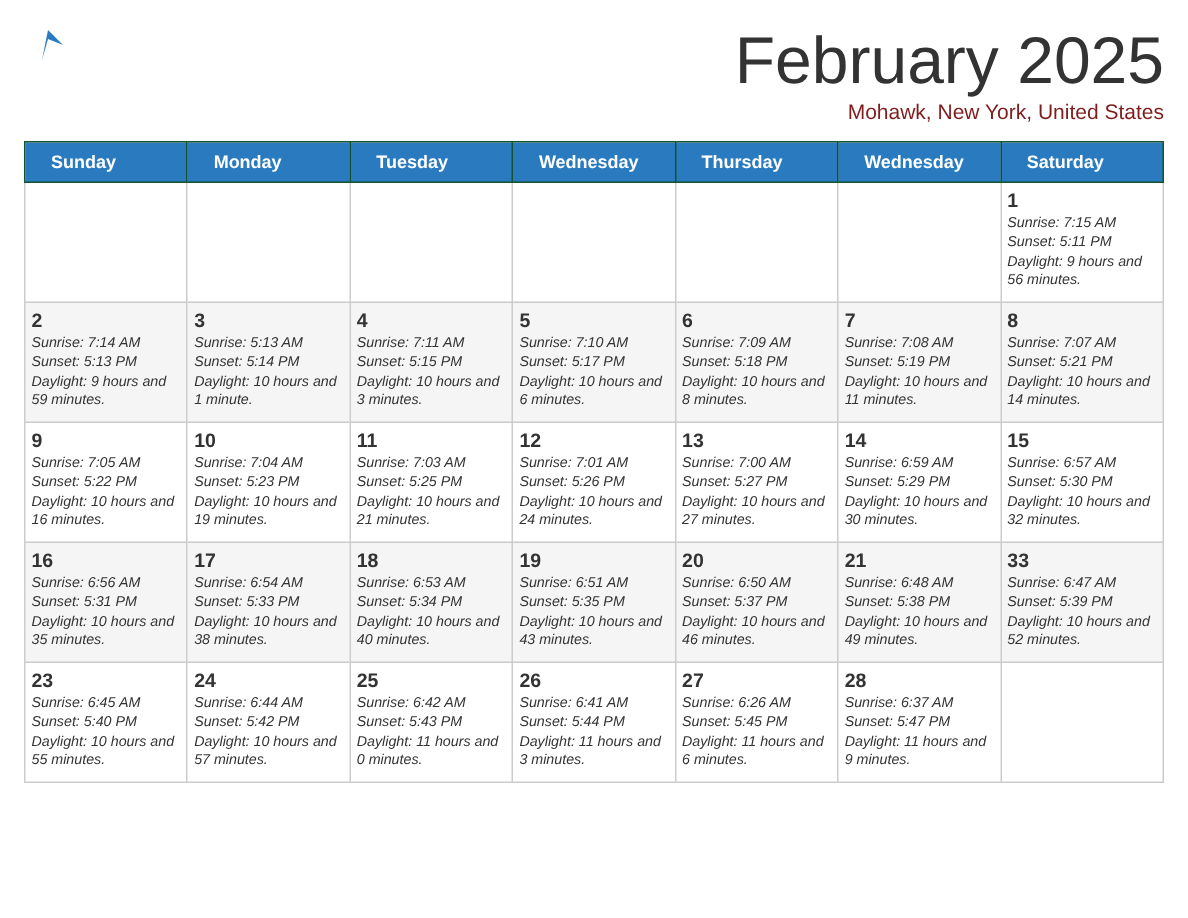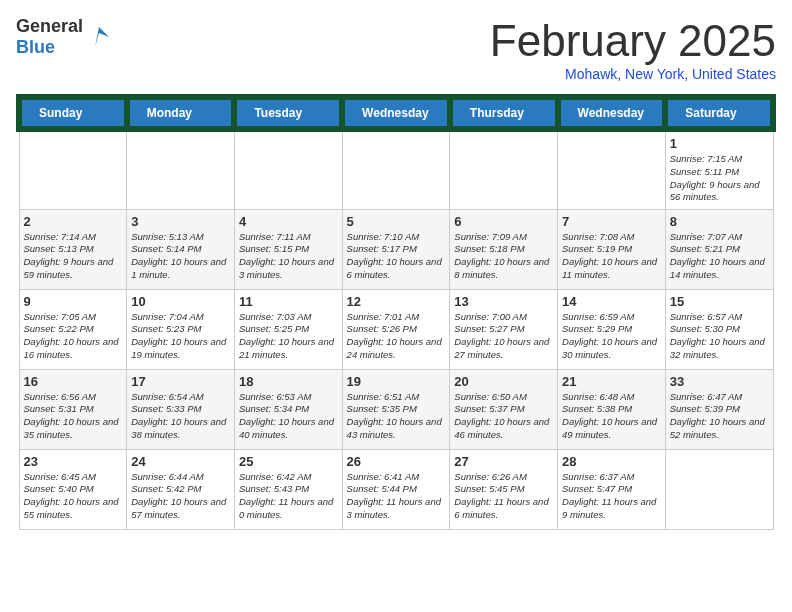--- a/index.html
+++ b/index.html
@@ -38,37 +38,37 @@
     .title-block {
       text-align: right;
     }
     .calendar-title {
       font-size: 44px;
       font-weight: normal;
       color: #333;
     }
     .calendar-subtitle {
       font-size: 14px;
-      color: #1d4ed8;
+      color: #7f1d1d;
     }
     table {
       width: 100%;
       border-collapse: collapse;
       table-layout: fixed;
     }
     thead tr {
       background-color: #2a7abf;
     }
     thead th {
       color: #fff;
       font-size: 12px;
       font-weight: bold;
       padding: 6px 17px;
       text-align: left;
-      border: 6px solid #14532d;
+      border: 1px solid #14532d;
     }
     tbody td {
       border: 1px solid #ccc;
       vertical-align: top;
       padding: 4px;
       height: 80px;
       background: #fff;
     }
     tbody tr:nth-child(even) td {
       background: #f5f5f5;
@@ -88,24 +88,20 @@
     }
     .empty-cell {
       background: #fff !important;
     }
   </style>
 </head>
 <body>
 
 <div class="header">
   <div class="logo">
-    <span>
-      <span class="logo-text-general">General</span><br>
-      <span class="logo-text-blue">Blue</span>
-    </span>
     <svg class="logo-icon" viewBox="0 0 28 28">
       <path d="M14 4 L24 14 L14 10 L10 24 Z" fill="#2a7abf"></path>
     </svg>
   </div>
   <div class="title-block">
     <div class="calendar-title">February 2025</div>
     <div class="calendar-subtitle">Mohawk, New York, United States</div>
   </div>
 </div>
 

